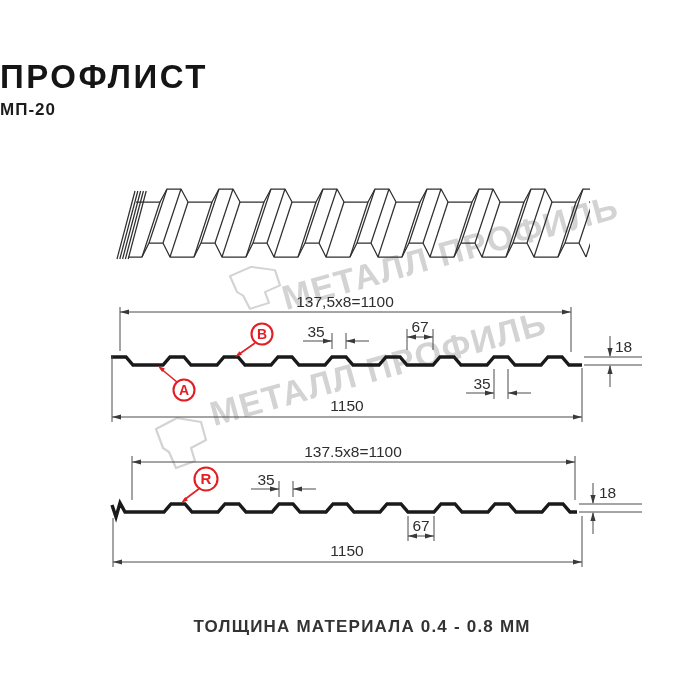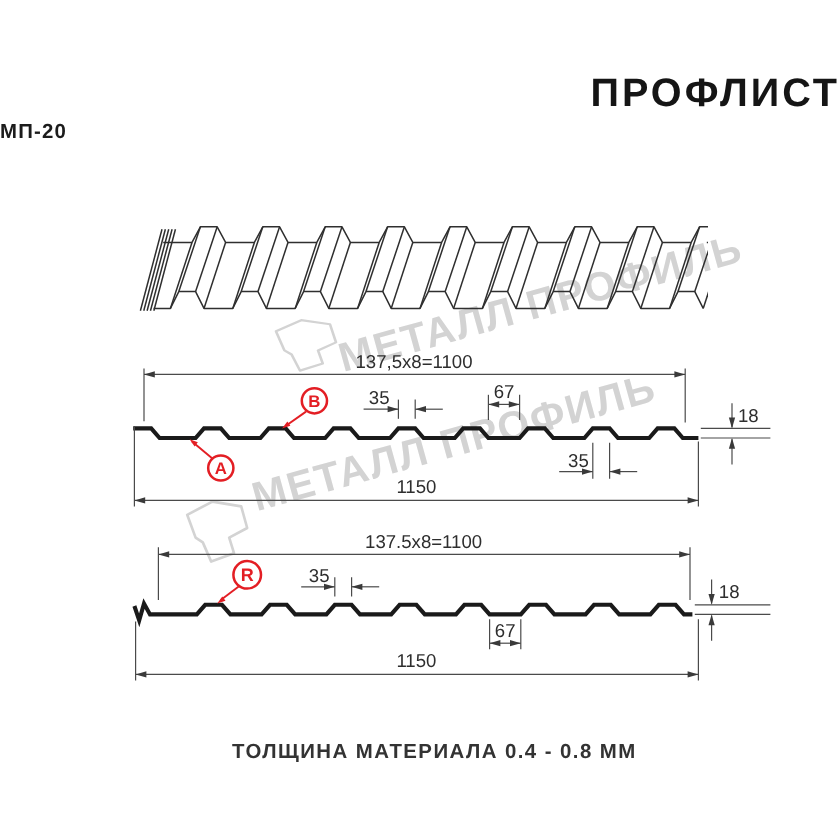--- a/index.html
+++ b/index.html
@@ -4,21 +4,21 @@
 <style>
   :root{
     --red:#e31e24; --line:#1a1a1a; --dim:#2e2e2e; --wm:#d3d3d3; --sheet:#2f2f2f;
   }
   html,body{margin:0;padding:0;}
   body{
     width:700px;height:700px;background:#ffffff;position:relative;overflow:hidden;
     font-family:"Liberation Sans", sans-serif;
   }
   .title{
-    position:absolute;left:0;top:58px;width:700px;text-align:right;
+    position:absolute;left:0;top:58px;width:700px;text-align:left;
     font-size:33px;font-weight:bold;letter-spacing:2.5px;color:#151515;
   }
   .subtitle{
     position:absolute;left:0;top:100px;width:700px;text-align:left;
     font-size:17px;font-weight:bold;letter-spacing:1px;color:#1c1c1c;
   }
   .footer{
     position:absolute;left:12px;top:617px;width:700px;text-align:center;
     font-size:17px;font-weight:bold;letter-spacing:1.2px;color:#333333;
   }

